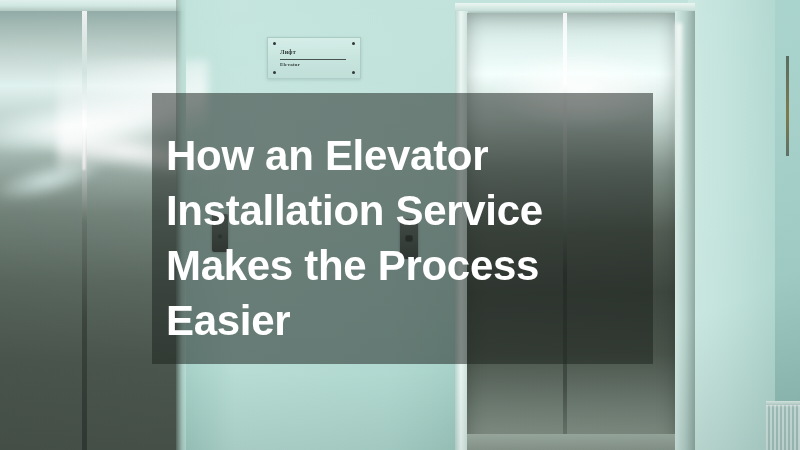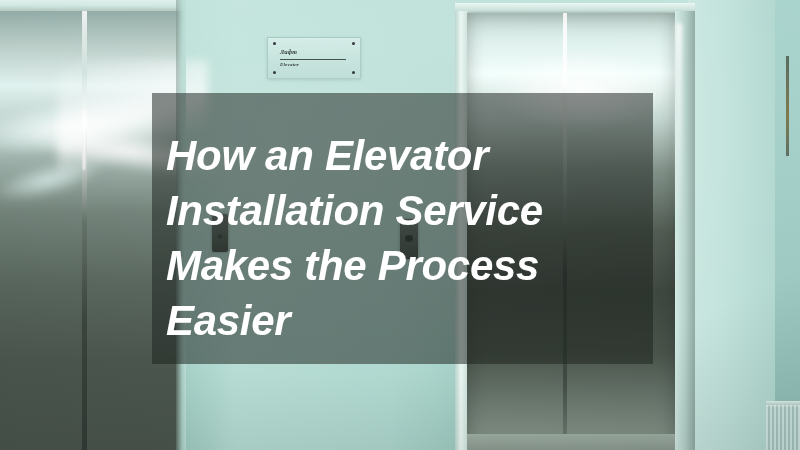--- a/index.html
+++ b/index.html
@@ -8,21 +8,20 @@
     padding: 0;
     background: #000;
   }
   #stage {
     position: relative;
     width: 800px;
     height: 450px;
     overflow: hidden;
     font-family: "Liberation Sans", sans-serif;
     background: #15803d;
-    font-style: italic;
   }
 
   
   .photo {
     position: absolute;
     inset: 0;
     overflow: hidden;
   }
 
   

